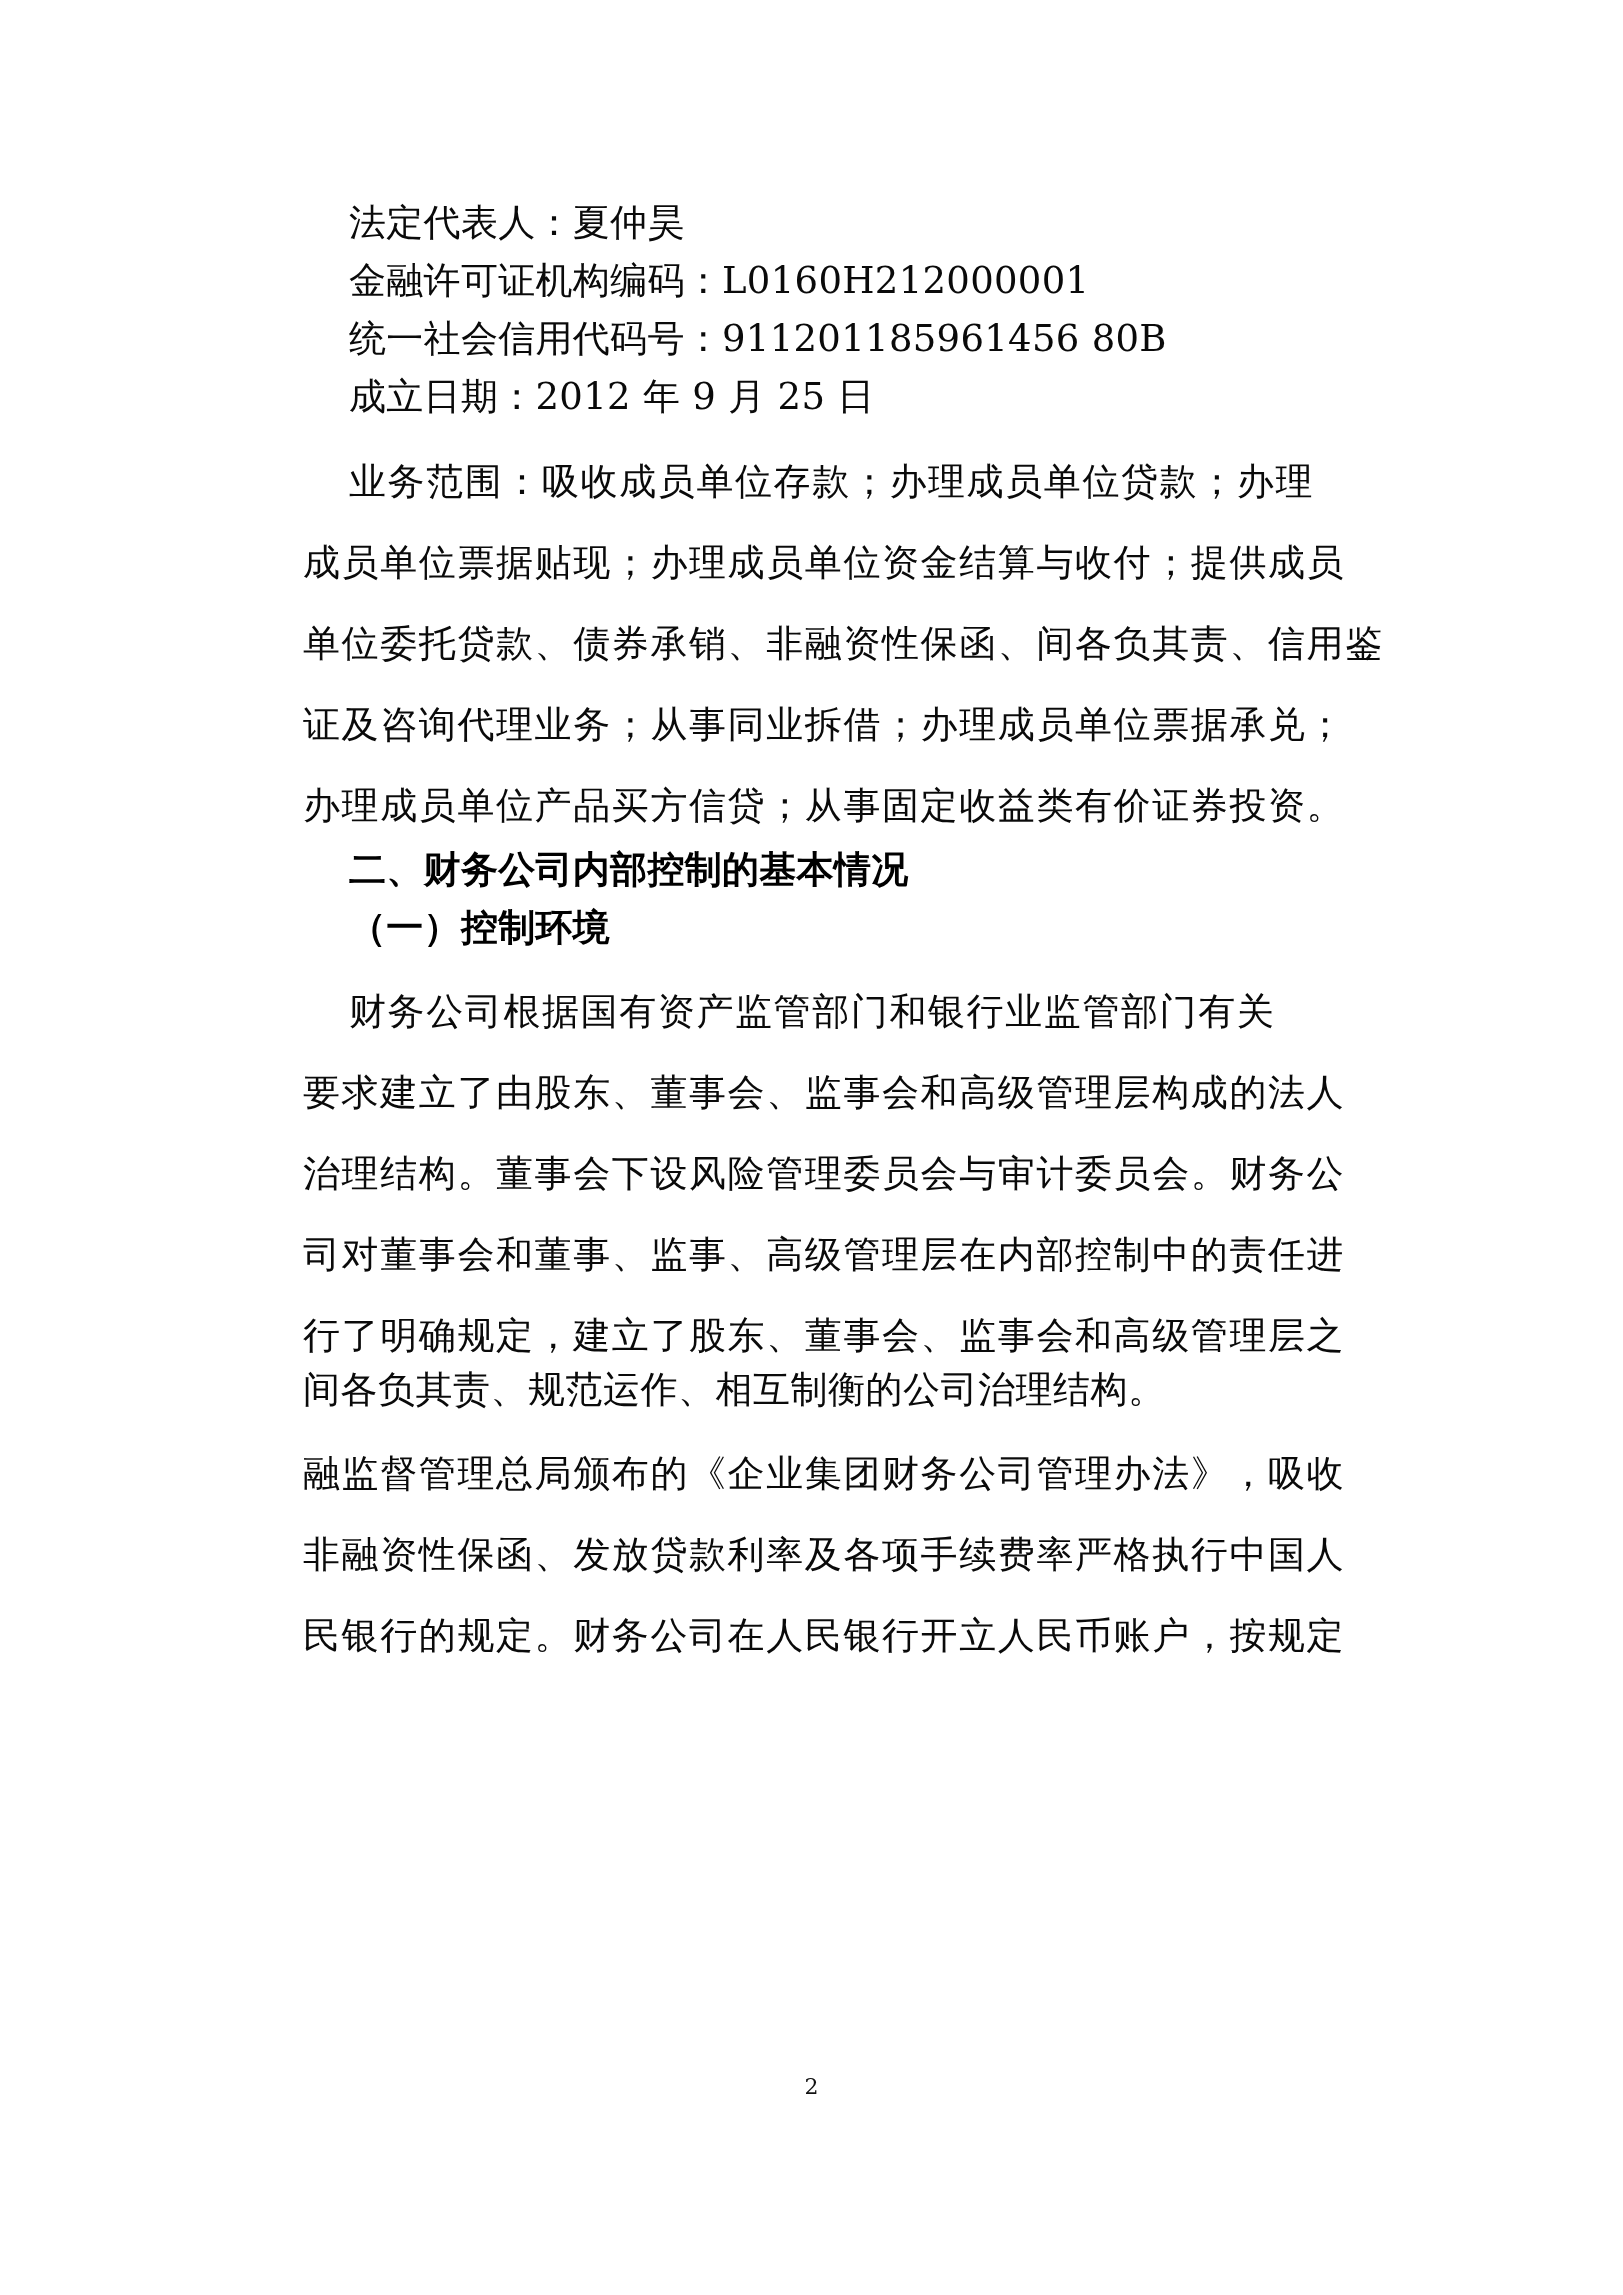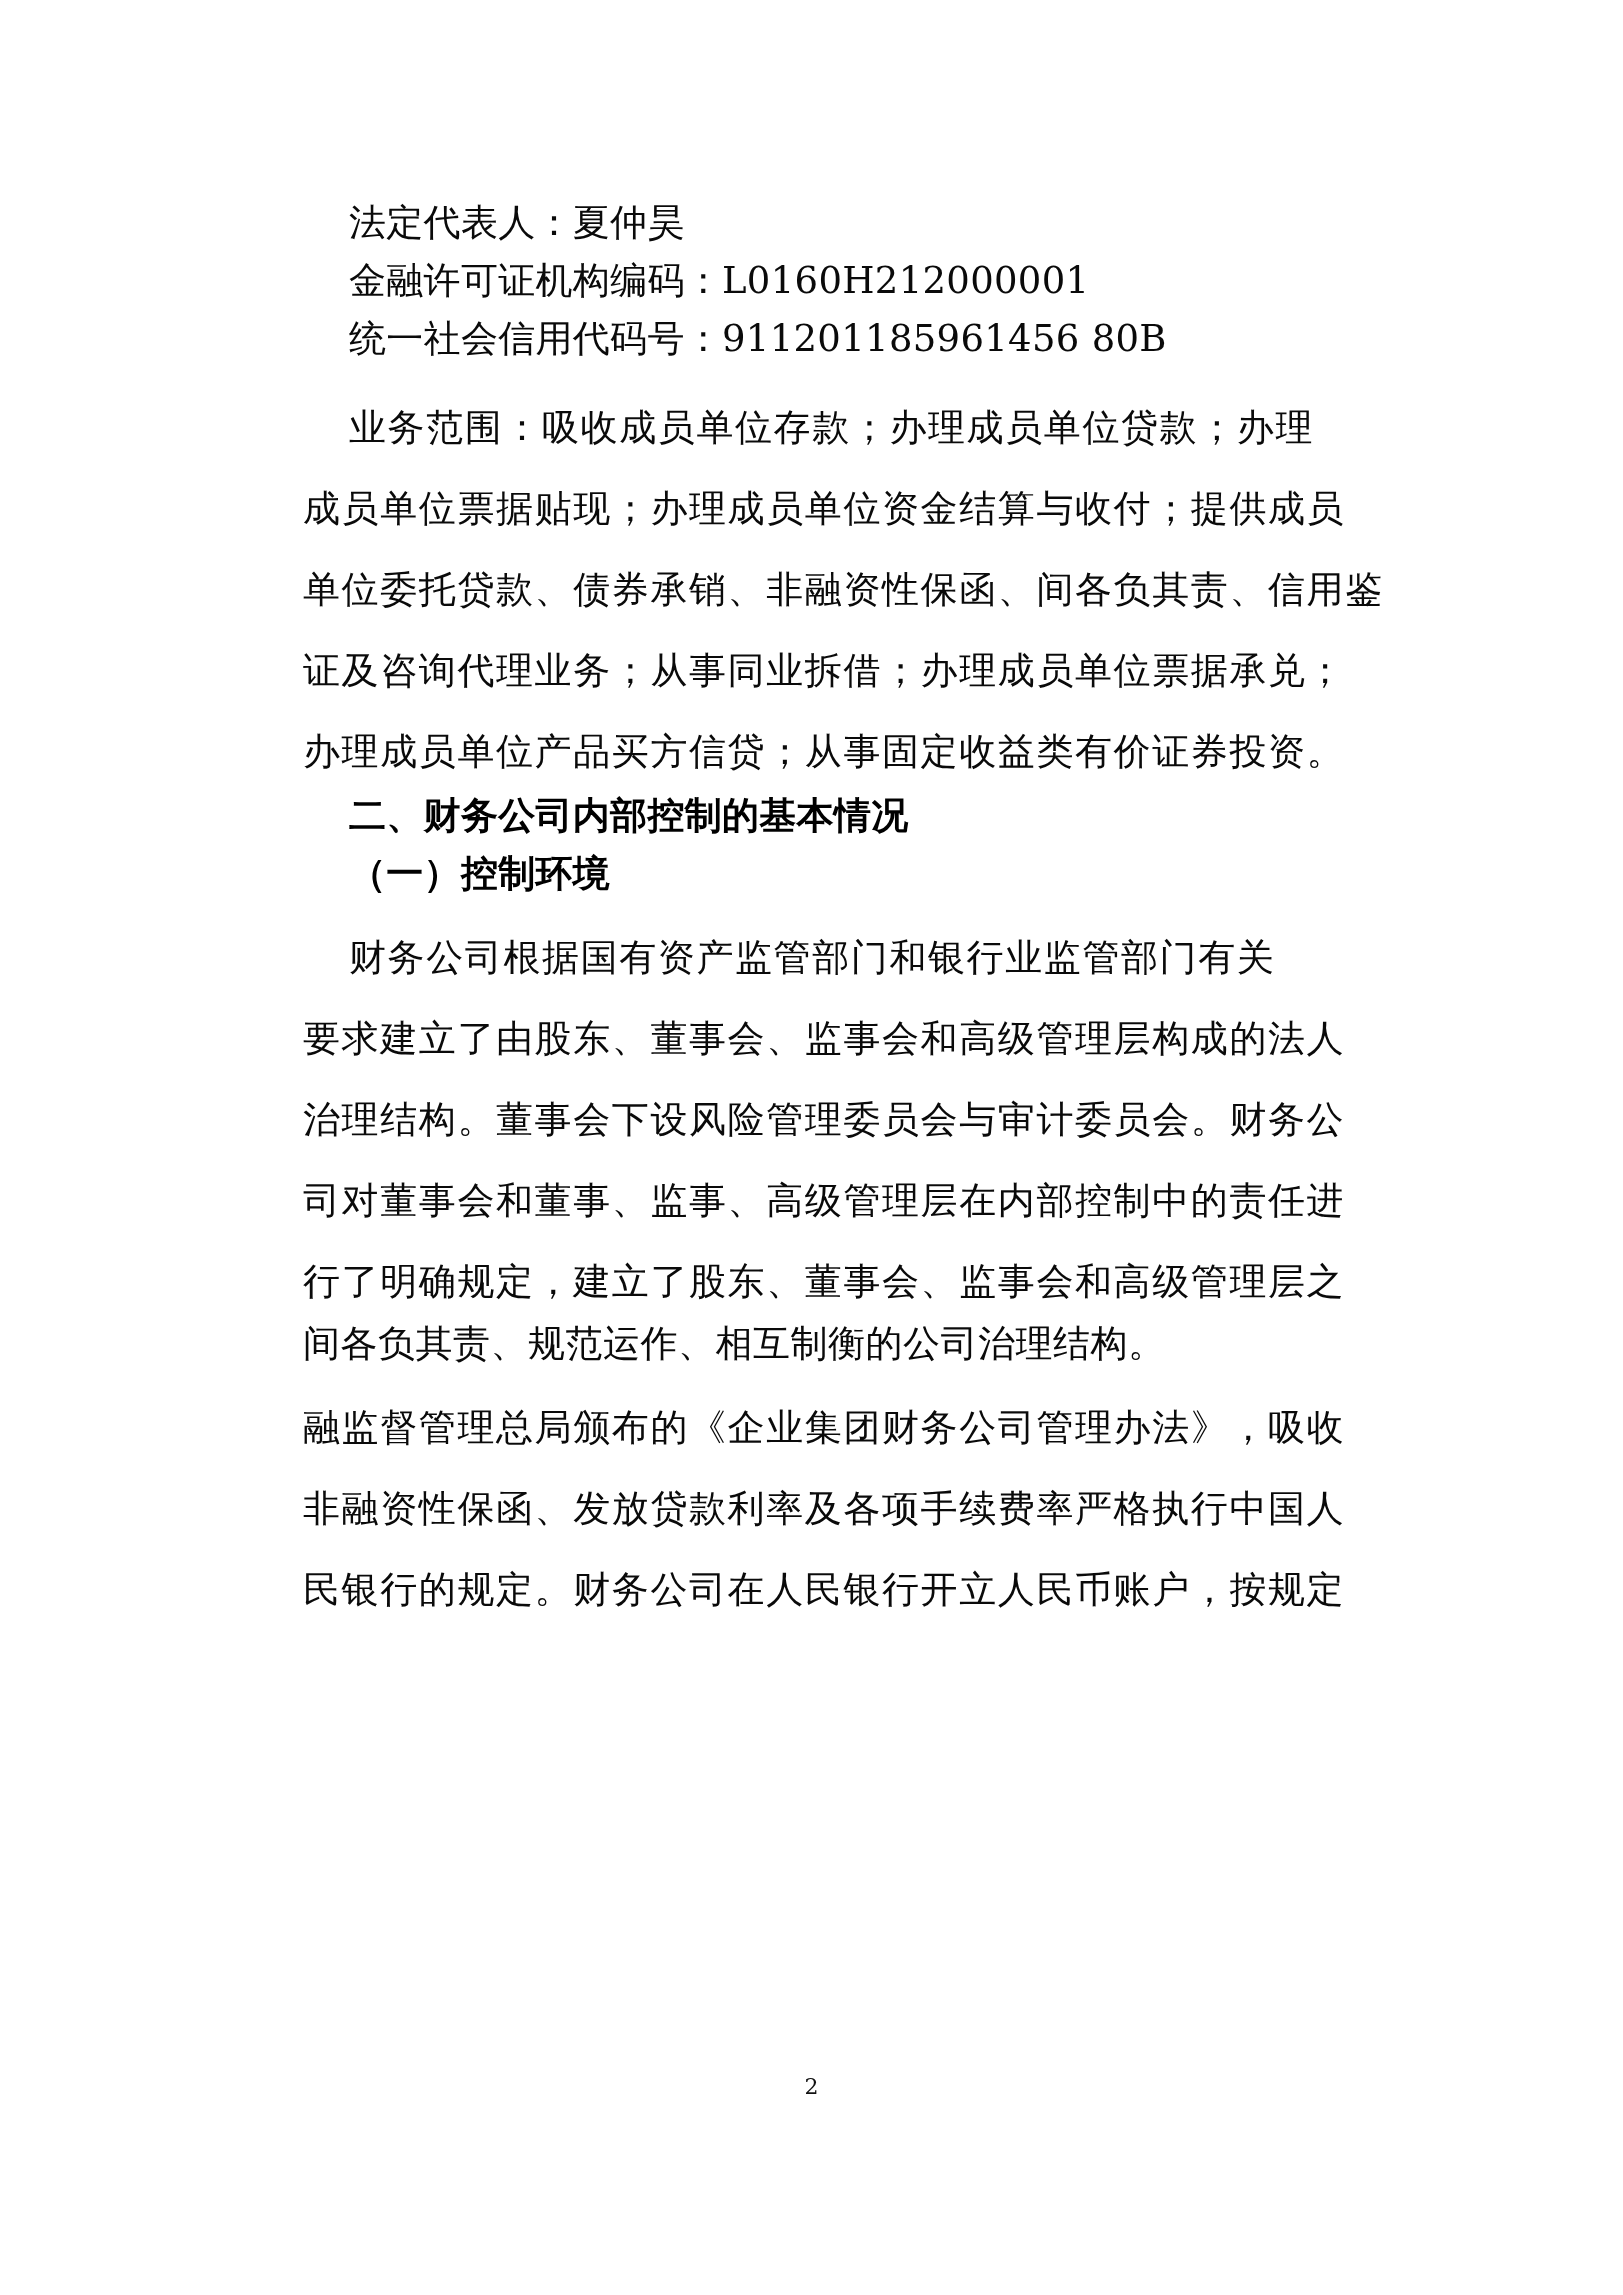--- a/index.html
+++ b/index.html
@@ -34,21 +34,20 @@
   .line.indent {
     text-indent: 0;
     padding-left: 46px;
   }
   .line.justified {
     letter-spacing: 1.6px;
     margin-top: 27px;
   }
   .line.justified-tight {
     letter-spacing: 0.5px;
-    margin-top: 8px;
   }
   .heading {
     font-size: 37px;
     line-height: 54px;
     font-weight: bold;
     padding-left: 46px;
     white-space: pre;
     color: #000000;
     letter-spacing: 0.3px;
   }
@@ -72,20 +71,21 @@
 <div class="page">
 
   <div class="content">
 
     <div class="line indent">法定代表人：夏仲昊</div>
     <div class="spacer-sm"></div>
     <div class="line indent">金融许可证机构编码：L0160H212000001</div>
     <div class="spacer-sm"></div>
     <div class="line indent">统一社会信用代码号：911201185961456 80B</div>
     <div class="spacer-sm"></div>
+    <div class="line indent">成立日期：2012 年 9 月 25 日</div>
     <div class="spacer-sm"></div>
 
     <div class="line indent justified">业务范围：吸收成员单位存款；办理成员单位贷款；办理</div>
     <div class="line justified">成员单位票据贴现；办理成员单位资金结算与收付；提供成员</div>
     <div class="line justified">单位委托贷款、债券承销、非融资性保函、间各负其责、信用鉴</div>
     <div class="line justified">证及咨询代理业务；从事同业拆借；办理成员单位票据承兑；</div>
     <div class="line justified">办理成员单位产品买方信贷；从事固定收益类有价证券投资。</div>
 
     <div class="spacer-md"></div>
 

